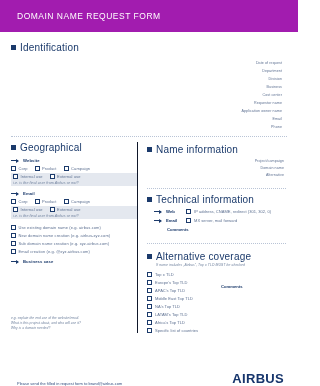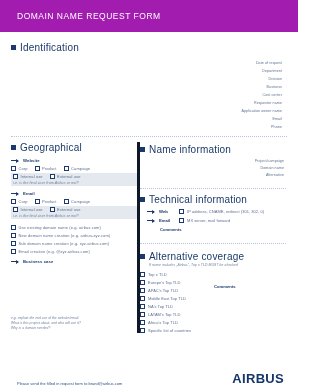--- a/index.html
+++ b/index.html
@@ -45,22 +45,22 @@
 
   .hr-dot{
     border:0;border-top:1px dotted #b9c4d6;
     margin:7px 11px 0 11px;height:0;
   }
 
   
   .cols{display:flex;padding:0;margin-top:5px;}
   .col-l{width:137px;padding-left:11px;box-sizing:border-box;}
   .col-r{
-    width:161px;box-sizing:border-box;
-    border-left:3px solid #0f172a;
+    width:161px;padding-left:9px;box-sizing:border-box;
+    border-left:1px solid #0f172a;
   }
 
   
   .arrow-head{display:flex;align-items:center;gap:3px;margin-top:5px;}
   .arrow{
     width:9px;height:5px;position:relative;flex:none;
   }
   .arrow:before{
     content:"";position:absolute;left:0;top:2px;width:7px;height:1px;background:#1b3a6b;
   }

